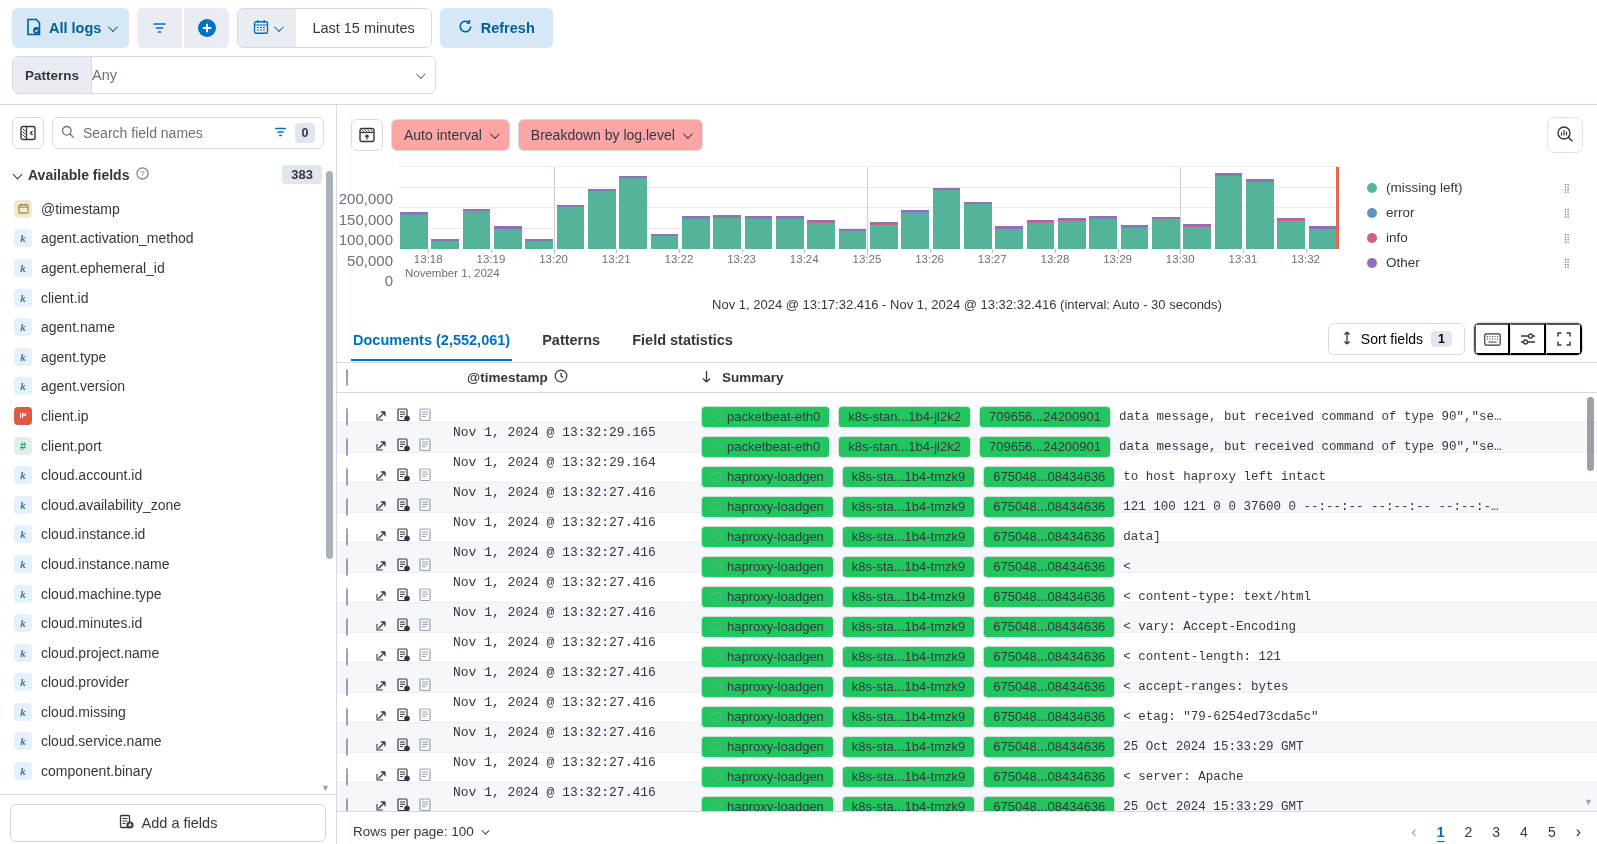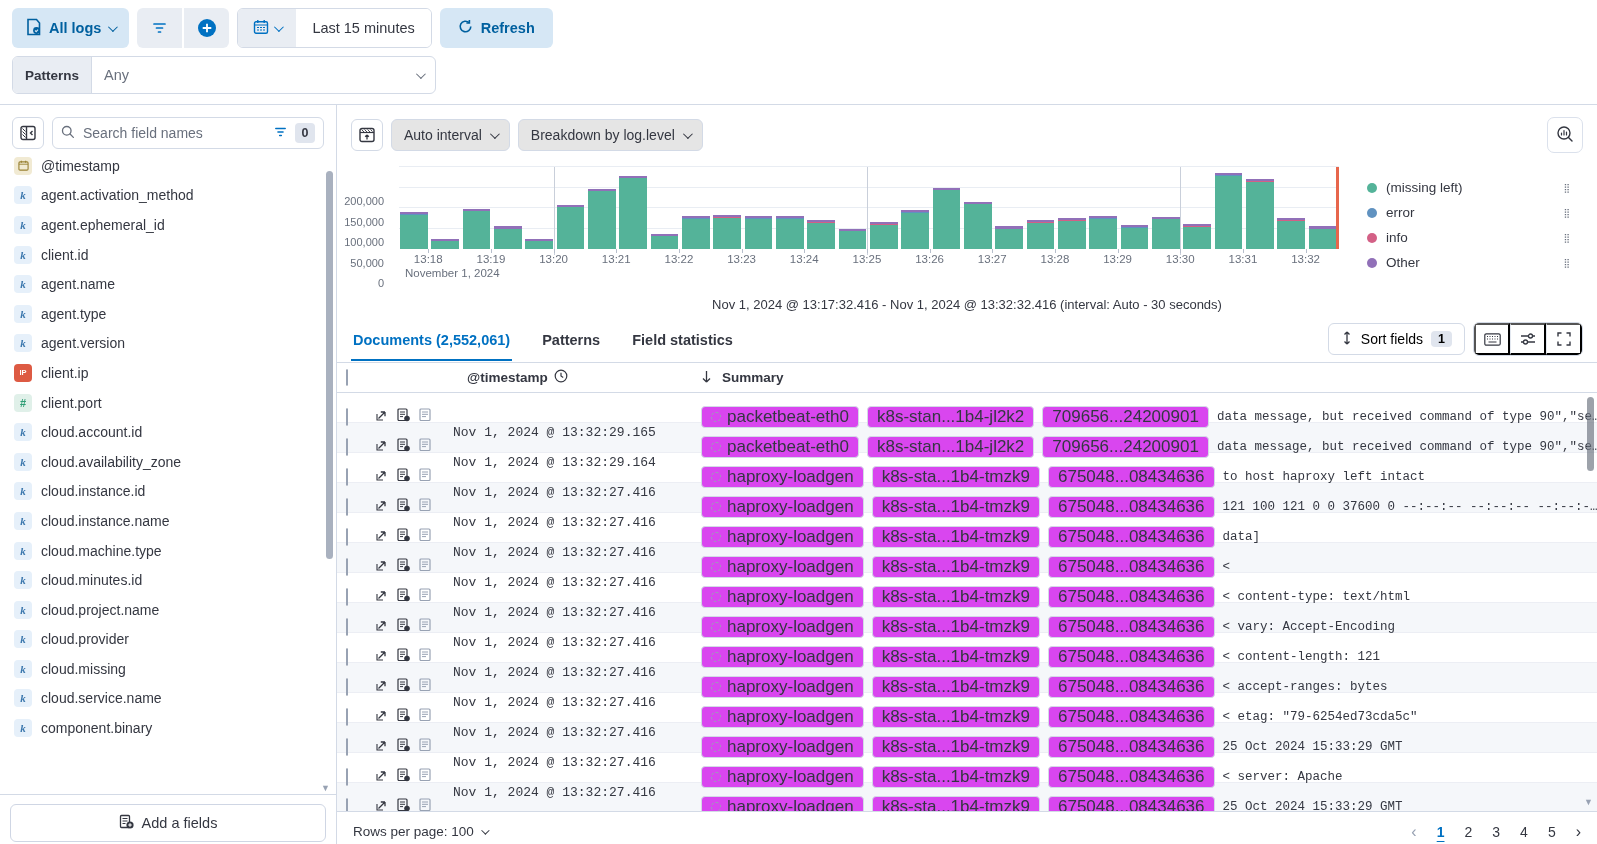--- a/index.html
+++ b/index.html
@@ -22,21 +22,21 @@
   .datepicker { display:flex; align-items:stretch; height:40px; border:1px solid #d3dae6; border-radius:6px; overflow:hidden; }
   .dp-cal { width:58px; background:#e9edf3; display:flex; align-items:center; justify-content:center; gap:5px; cursor:pointer; }
   .dp-text { display:flex; align-items:center; padding:0 16px; background:#fff; font-size:14.5px; color:#343741; cursor:pointer; }
   .btn-refresh { display:flex; align-items:center; gap:8px; background:#d6e7f5; color:#00609f;
     border:none; border-radius:6px; height:40px; padding:0 18px; font-size:14.5px; font-weight:600; cursor:pointer; }
   .nsrow { padding:0 12px 10px; }
   .ns-ctl { display:flex; align-items:center; width:424px; height:38px; border:1px solid #d3dae6;
     border-radius:6px; overflow:hidden; background:#fff; cursor:pointer; }
   .ns-label { background:#e9edf3; height:100%; display:flex; align-items:center; padding:0 12px;
     font-weight:600; font-size:13.5px; border-right:1px solid #d3dae6; }
-  .ns-value { flex:1; padding:0 12px; color:#69707d; font-size:14.5px; }
+  .ns-value { flex:1; padding:0 0; color:#69707d; font-size:14.5px; }
   .ns-chev { margin-right:12px; }
 
   
   .content { display:flex; height:746px; }
   aside { width:337px; border-right:1px solid #d3dae6; position:relative; display:flex; flex-direction:column; padding-top:12px; }
   main { flex:1; display:flex; flex-direction:column; position:relative; padding-top:12px; }
 
   
   .side-controls { display:flex; gap:8px; padding:0 12px; }
   .icon-btn32 { width:32px; height:32px; border:1px solid #d3dae6; border-radius:6px; background:#fff;
@@ -60,29 +60,29 @@
   .ficon.num { background:#e0f0e9; color:#2f9e76; font-weight:700; font-size:11px; }
   .field-name { font-size:14px; color:#343741; white-space:nowrap; }
   .side-foot { border-top:1px solid #d3dae6; padding:9px 10px; position:relative; }
   .btn-addfield { width:100%; height:38px; border:1px solid #cfd6e4; border-radius:6px; background:#fff;
     display:flex; align-items:center; justify-content:center; gap:8px; font-size:14.5px; color:#343741; cursor:pointer; }
   .side-scroll { position:absolute; right:3px; top:66px; width:7px; height:388px; background:#a9b1bf; border-radius:4px; }
   .side-caret { position:absolute; right:6px; top:-12px; color:#98a2b3; font-size:9px; }
 
   
   .chart-controls { display:flex; align-items:center; gap:8px; padding:0 14px 10px 14px; }
-  .ctl-btn { height:32px; border:1px solid #d3dae6; border-radius:6px; background:#e5e5e5; display:flex;
+  .ctl-btn { height:32px; border:1px solid #d3dae6; border-radius:6px; background:#fca5a5; display:flex;
     align-items:center; gap:8px; padding:0 12px; font-size:14px; color:#343741; cursor:pointer; }
   .lens-btn { margin-left:auto; width:36px; height:36px; border:1px solid #dbe1ec; border-radius:7px;
     background:#fff; display:flex; align-items:center; justify-content:center; cursor:pointer; }
 
   
   .chart-row { display:flex; padding:0 6px 0 10px; height:122px; }
   .yaxis { width:52px; position:relative; }
-  .yaxis span { position:absolute; right:15px; font-size:11px; color:#69707d; transform:translateY(-50%); }
+  .yaxis span { position:absolute; right:6px; font-size:15px; color:#69707d; transform:translateY(-50%); }
   .plot { flex:1; position:relative; height:82px; margin-top:4px; }
   .gridline { position:absolute; left:0; right:0; height:1px; background:#e9edf3; }
   .vgrid { position:absolute; top:0; bottom:-6px; width:1px; background:#c9cfda; }
   .bar { position:absolute; bottom:0; display:flex; flex-direction:column-reverse; }
   .bar div { width:100%; }
   .nowline { position:absolute; top:0; bottom:0; right:0; width:3px; background:#e7664c; }
   .xtick { position:absolute; top:86px; font-size:11.5px; color:#69707d; transform:translateX(-50%); }
   .xtickmark { position:absolute; top:82px; width:1px; height:4px; background:#b7bfcc; }
   .datelabel { position:absolute; top:100px; left:6px; font-size:11.5px; color:#69707d; white-space:nowrap; }
   .legend { width:252px; padding:12px 0 0 28px; }
@@ -112,21 +112,21 @@
   .thead { font-weight:700; font-size:13.5px; height:30px; border-bottom:1px solid #d3dae6; }
   .thead .tscell { display:flex; align-items:center; gap:6px; padding-left:16px; }
   .thead .sumcell { display:flex; align-items:center; gap:10px; }
   .trow.stripe { background:#f5f7fa; }
   .trow.data { border-bottom:1px solid #eceef4; }
   .cb { width:16px; height:16px; border:1px solid #98a2b3; border-radius:4px; background:#fff; margin-left:9px; cursor:pointer; }
   .rowicons { display:flex; align-items:center; gap:9px; padding-left:4px; }
   .tstext { font-size:13px; padding-left:2px; white-space:nowrap;margin-top:32px; }
   .sumcell2 { display:flex; align-items:center; gap:8px; overflow:hidden; white-space:nowrap; }
   .badge { display:inline-flex; align-items:center; gap:6px; height:22px; border:1px solid #d3dae6;
-    border-radius:4px; padding:0 9px; font-size:17px; background:#d946ef; flex:0 0 auto; cursor:pointer; }
+    border-radius:4px; padding:0 9px; font-size:13px; background:#22c55e; flex:0 0 auto; cursor:pointer; }
   .dashcircle { width:10px; height:10px; border:1px dashed #98a2b3; border-radius:50%; }
   .msg { font-size:12.5px; color:#343741; overflow:hidden; text-overflow:clip; white-space:nowrap; }
   .vscroll { position:absolute; right:3px; top:34px; width:7px; height:74px; background:rgba(105,112,125,.65); border-radius:4px; }
   .vcaret { position:absolute; right:4px; bottom:4px; color:#98a2b3; font-size:9px; }
 
   
   .tfoot { height:40px; border-top:1px solid #d3dae6; display:flex; align-items:center;
     justify-content:space-between; padding:0 16px; background:#fff; }
   .rpp { display:flex; align-items:center; gap:7px; font-size:13.5px; cursor:pointer; }
   .pager { display:flex; align-items:center; gap:20px; font-size:14px; }
@@ -218,20 +218,31 @@
             </svg>
         </span>
         <input placeholder="Search field names" style="">
         <span>
           <svg width="13" height="12" viewBox="0 0 15 14">
               <path d="M2 3h11M4.5 7h6M6.5 11h2" stroke="#0071c2" stroke-width="1.7" stroke-linecap="round" fill="none"></path>
             </svg>
         </span>
         <span class="mini-count">0</span>
       </div>
+    </div>
+    <div class="fields-head">
+      <span class="chev" style="color:#343741; transform:rotate(45deg)"></span>
+      <span class="title">Available fields</span>
+      <span>
+        <svg width="13" height="13" viewBox="0 0 13 13">
+            <circle cx="6.5" cy="6.5" r="5.6" stroke="#69707d" stroke-width="1.1" fill="none"></circle>
+            <text x="6.5" y="9.2" text-anchor="middle" font-size="8" fill="#69707d" font-family="Liberation Sans, sans-serif">?</text>
+          </svg>
+      </span>
+      <span class="fields-count">383</span>
     </div>
     <div class="field-list" id="field-list">
         <div class="field-item">
     <span class="ficon date">
             <svg width="11" height="11" viewBox="0 0 12 12" fill="none">
               <rect x="1" y="2" width="10" height="9" rx="1.2" stroke="#9a8235" stroke-width="1.2"></rect>
               <path d="M1 4.6h10" stroke="#9a8235" stroke-width="1"></path>
               <path d="M3.7.8v2.2M8.3.8v2.2" stroke="#9a8235" stroke-width="1.2"></path>
             </svg>
           </span>

